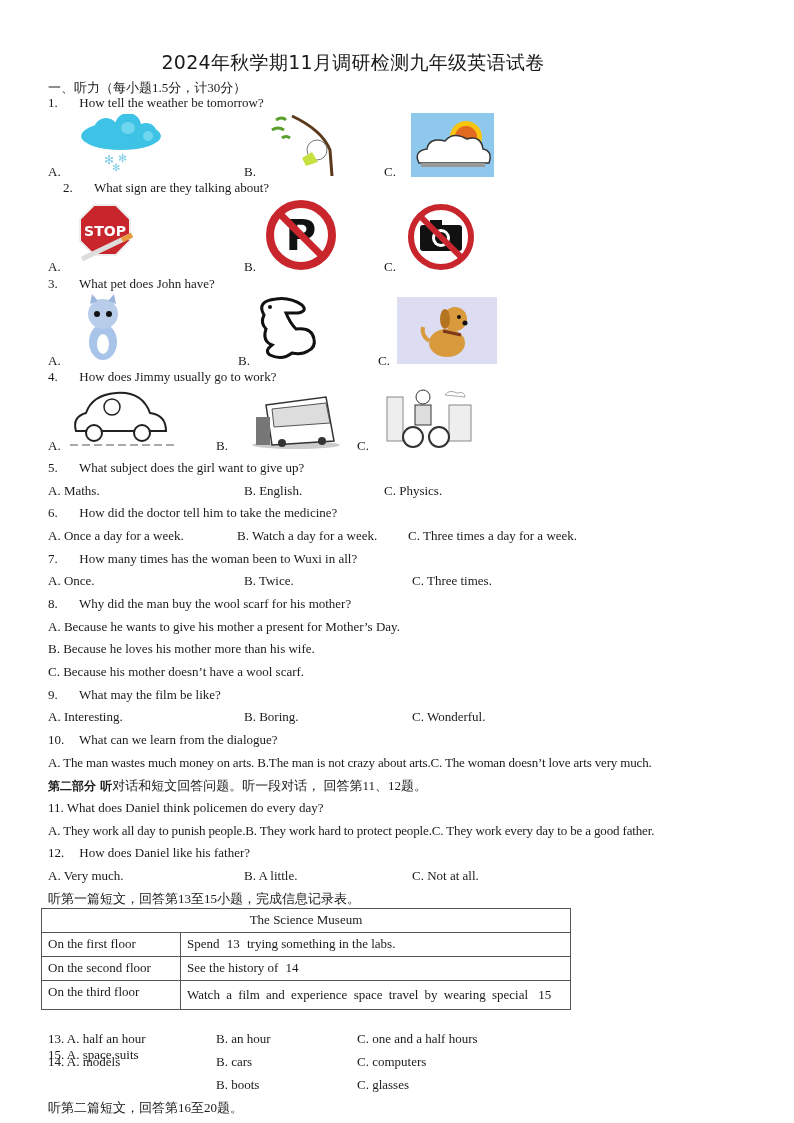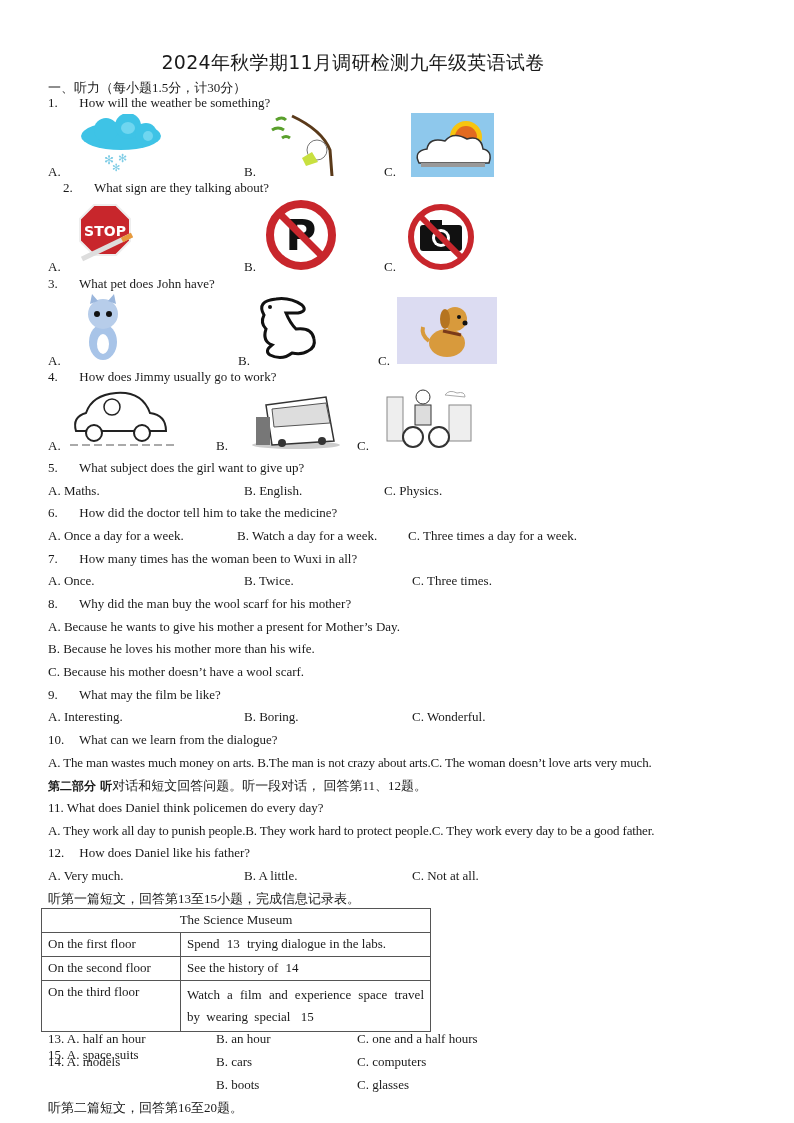--- a/index.html
+++ b/index.html
@@ -5,38 +5,38 @@
   html, body { margin: 0; padding: 0; background: #ffffff; }
   body { width: 794px; height: 1123px; position: relative; overflow: hidden;
          font-family: "Liberation Serif", "DejaVu Serif", serif; color: #1a1a1a; font-size: 13px; }
   .abs { position: absolute; white-space: nowrap; }
   .title { left: 0; width: 706px; top: 50px; text-align: center; font-size: 19px;
            font-family: "DejaVu Sans", "Liberation Sans", sans-serif; letter-spacing: 0.3px; }
   .sec { font-size: 13px; }
   .q .num { display: inline-block; width: 28px; }
   .opt { font-size: 13px; }
   .pic { position: absolute; }
-  table.museum { position: absolute; left: 41px; top: 908px; width: 390px; border-collapse: collapse;
+  table.museum { position: absolute; left: 41px; top: 908px; width: 530px; border-collapse: collapse;
                  font-size: 13px; }
   table.museum td { border: 1px solid #555; padding: 3px 6px; vertical-align: top; height: 17px; }
   table.museum td.head { text-align: center; }
   table.museum td.c1 { width: 126px; }
   .blank { padding: 0 4px; }
   .justify { text-align: justify; text-align-last: left; white-space: normal; line-height: 22px; word-spacing: 3px; }
   .bold { font-weight: bold; font-family: "DejaVu Sans", sans-serif; font-size: 12px; }
 </style>
 </head>
 <body>
 
 <div class="abs title">2024年秋学期11月调研检测九年级英语试卷</div>
 <div class="abs sec" style="left:48px; top:79px;">一、听力（每小题1.5分，计30分）</div>
 
 <div class="abs q" style="left:48px; top:95px;">
   <span class="num">1.</span>
-  <span>How will the weather be something?</span>
+  <span>How tell the weather be tomorrow?</span>
 </div>
 <div class="abs opt" style="left:48px; top:164px;">A.</div>
 <div class="abs opt" style="left:244px; top:164px;">B.</div>
 <div class="abs opt" style="left:384px; top:164px;">C.</div>
 <svg class="pic" style="left:76px; top:114px;" width="90" height="58">
   <ellipse cx="45" cy="22" rx="40" ry="14" fill="#3ec3e6"></ellipse>
   <circle cx="30" cy="16" r="12" fill="#3ec3e6"></circle>
     <circle cx="52" cy="12" r="13" fill="#3ec3e6"></circle>
     <circle cx="70" cy="20" r="11" fill="#3ec3e6"></circle>
   <ellipse cx="52" cy="14" rx="7" ry="6" fill="#6fd6f0"></ellipse>
@@ -212,21 +212,21 @@
 
 <div class="abs sec" style="left:48px; top:890px;">听第一篇短文，回答第13至15小题，完成信息记录表。</div>
 
 <table class="museum">
   <tbody>
       <tr>
     <td class="head" colspan="2">The Science Museum</td>
   </tr>
   <tr>
     <td class="c1">On the first floor</td>
-    <td><span>Spend</span> <span class="blank">13</span> <span>trying dialogue in the labs.</span></td>
+    <td><span>Spend</span> <span class="blank">13</span> <span>trying something in the labs.</span></td>
   </tr>
   <tr>
     <td class="c1">On the second floor</td>
     <td><span>See the history of</span> <span class="blank">14</span></td>
   </tr>
   <tr>
     <td class="c1">On the third floor</td>
     <td class="justify"><span>Watch a film and experience space travel by wearing special</span> <span class="blank">15</span></td>
   </tr>
 </tbody>

